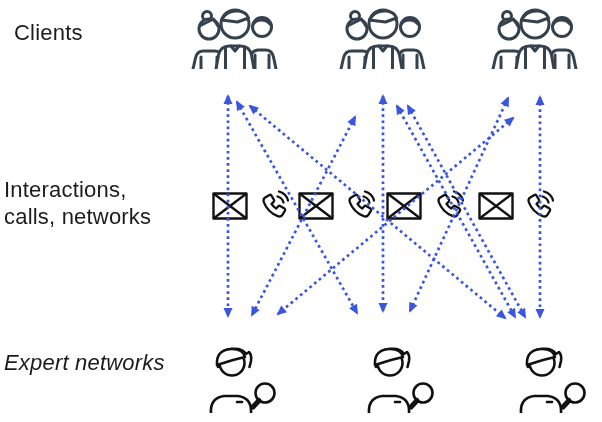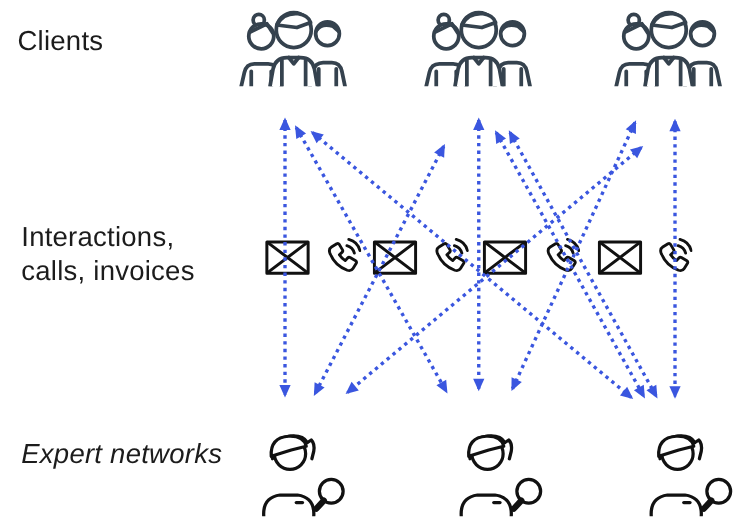--- a/index.html
+++ b/index.html
@@ -1,39 +1,39 @@
 <!DOCTYPE html>
 <html><head>
 <meta charset="utf-8">
 <style>
   html,body{margin:0;padding:0;background:#ffffff;}
   .canvas{
     position:relative;width:602px;height:422px;background:#ffffff;
     font-family:"Liberation Sans",sans-serif;overflow:hidden;
   }
   .row-label{
-    position:absolute;left:17px;color:#1c1c1c;font-size:22px;
+    position:absolute;left:4px;color:#1c1c1c;font-size:22px;
     font-weight:500;letter-spacing:.2px;line-height:27px;
   }
   #lbl-clients{top:19px;left:14px;}
   #lbl-interactions{top:176px;}
   #lbl-experts{top:349px;font-style:italic;}
   .icon{position:absolute;}
   .arrow-layer{position:absolute;left:0;top:0;z-index:5;pointer-events:none;}
   .mid{z-index:2;}
 </style>
 </head>
 <body>
 
 <div class="canvas">
 
   <div class="row-label" id="lbl-clients">Clients</div>
   <div class="row-label" id="lbl-interactions">
     <div>Interactions,</div>
-    <div>calls, invoices</div>
+    <div>calls, networks</div>
   </div>
   <div class="row-label" id="lbl-experts">Expert networks</div>
 
   <svg class="arrow-layer" width="602" height="422">
       <defs>
         <marker id="ah" markerUnits="userSpaceOnUse" markerWidth="12" markerHeight="12" refX="8.5" refY="5.5" orient="auto-start-reverse">
           <path d="M0.5 1 L10.5 5.5 L0.5 10 Z" fill="#3A56DF"></path>
         </marker>
       </defs>
       <line x1="228" y1="96" x2="228" y2="316" stroke="#3A56DF" stroke-width="2.7" stroke-dasharray="2.7 3.4" marker-start="url(#ah)" marker-end="url(#ah)"></line>

